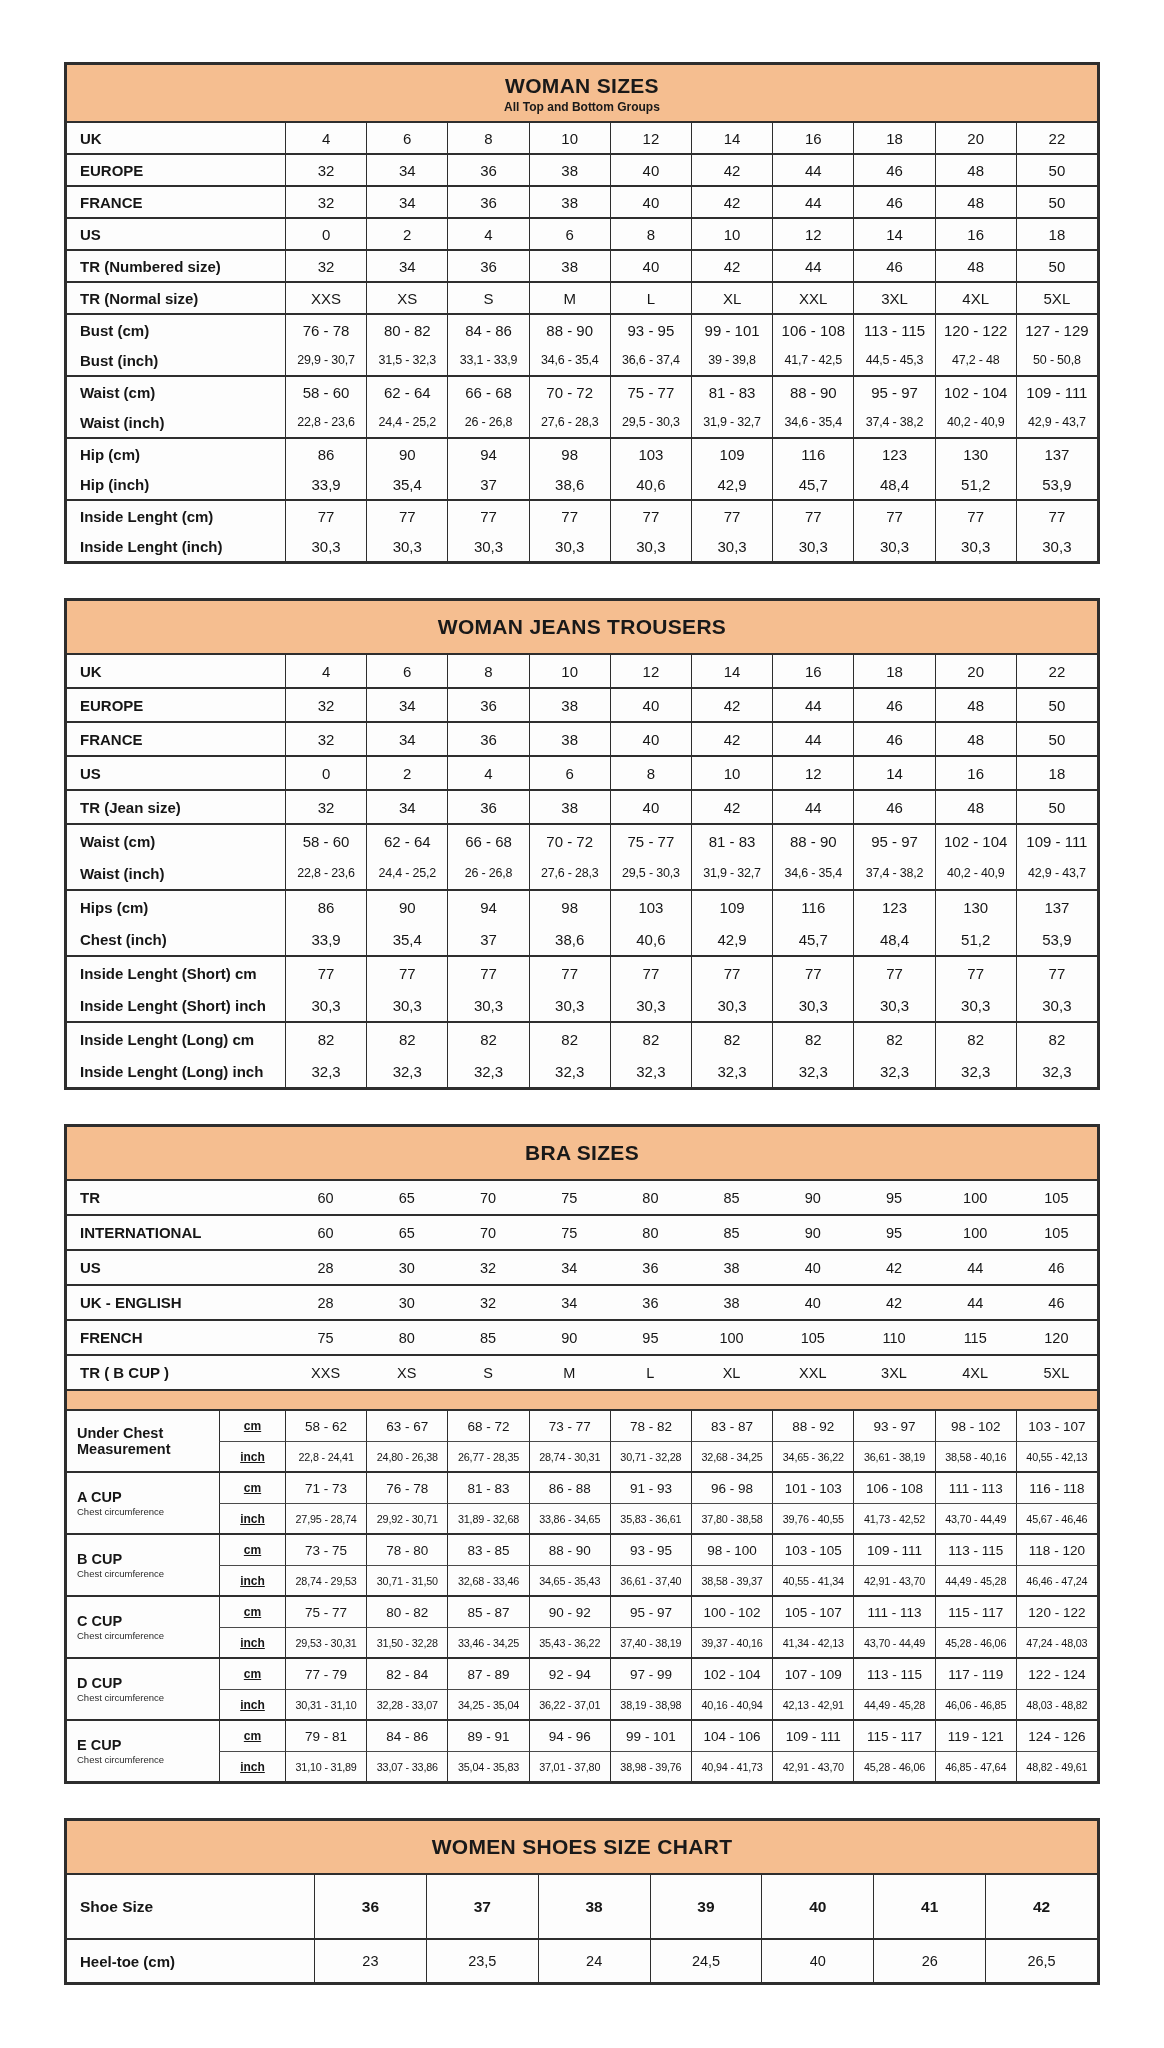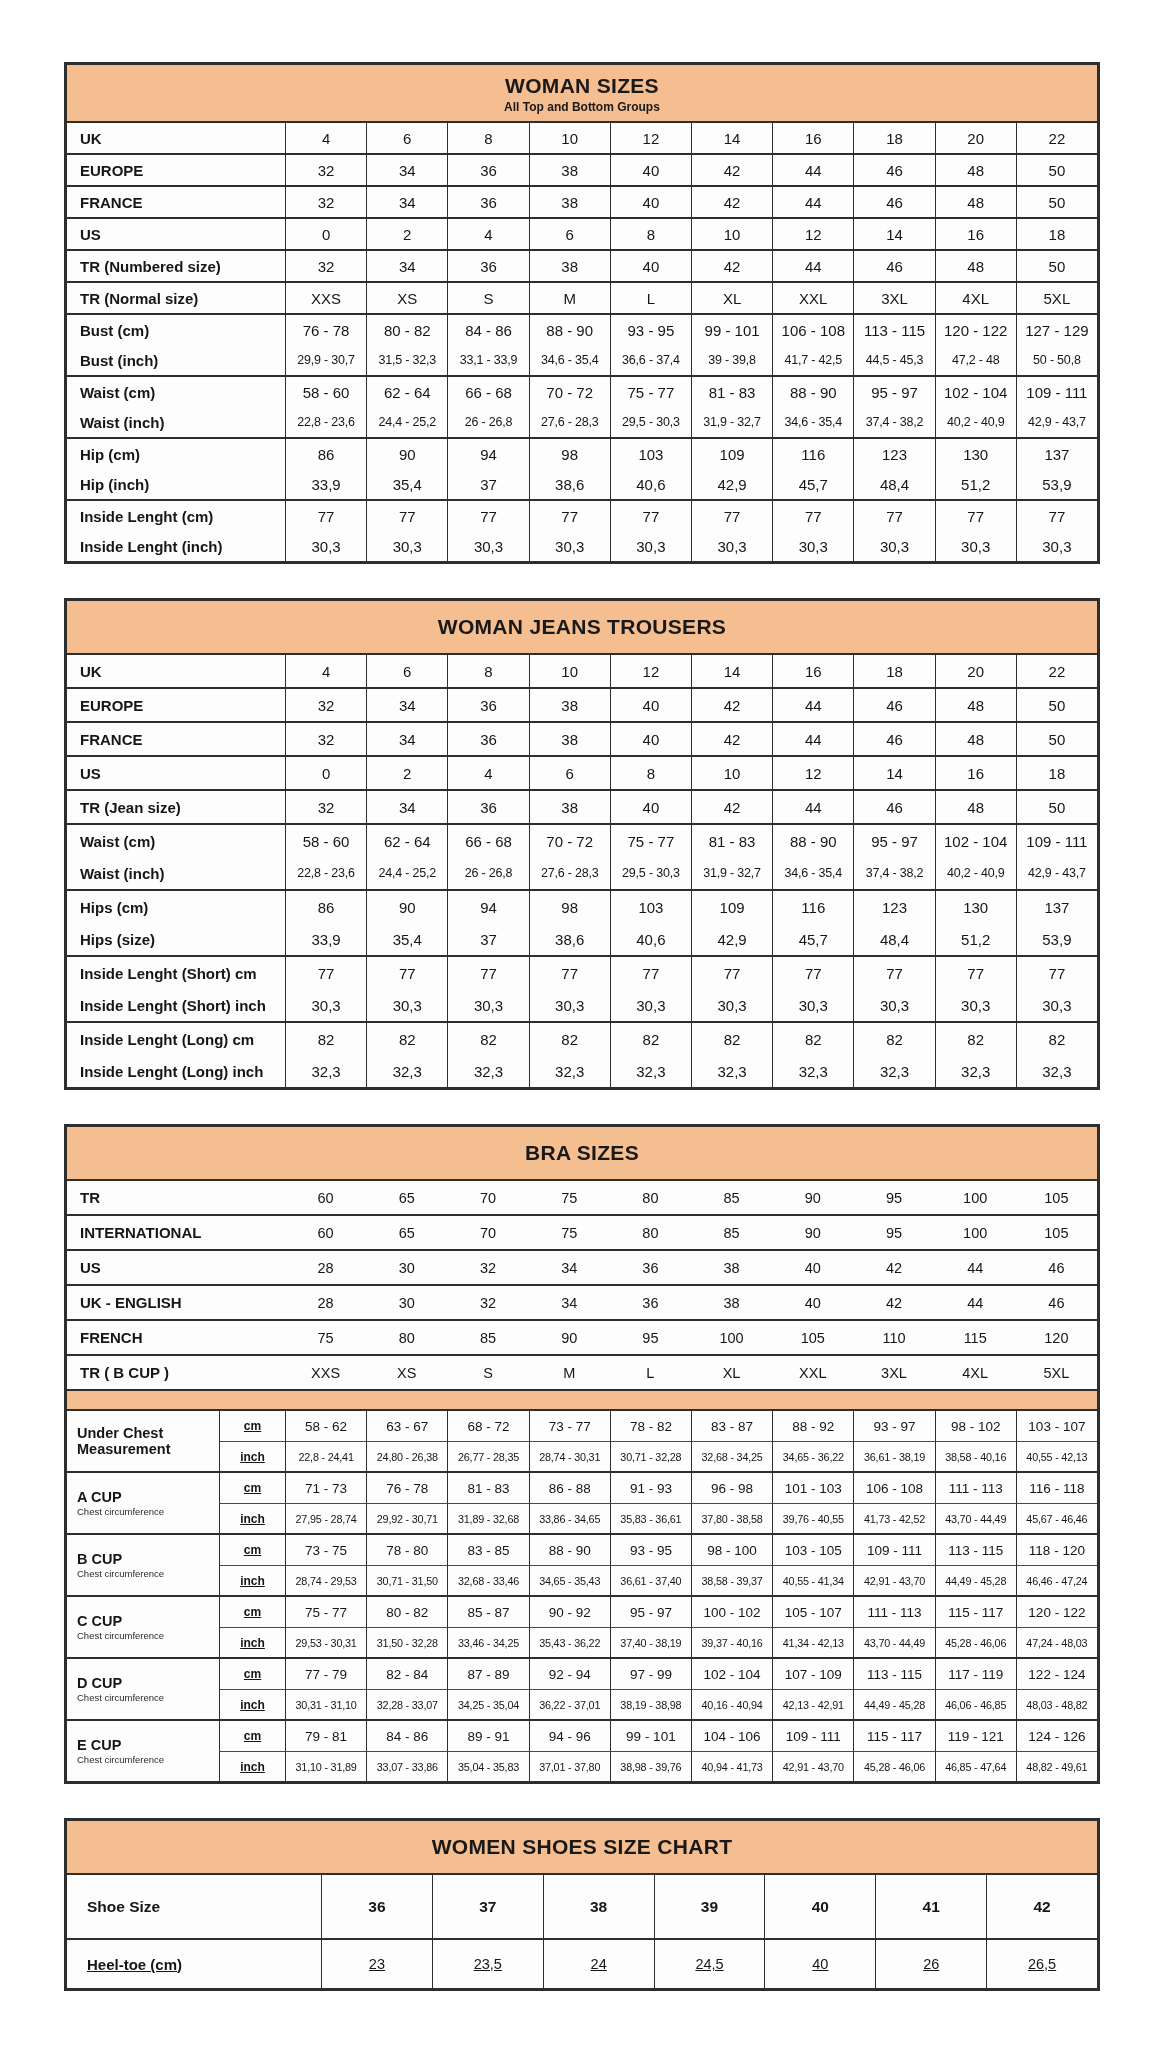--- a/index.html
+++ b/index.html
@@ -37,27 +37,27 @@
   .cupgroup .cl{grid-row:1 / span 2;display:flex;flex-direction:column;justify-content:center;padding-left:10px;}
   .cupgroup .cl .main{font-weight:bold;font-size:14.5px;line-height:16px;}
   .cupgroup .cl .sub{font-size:9.5px;color:#2a2a2a;margin-top:1px;}
   .cupgroup .cell{display:flex;align-items:center;justify-content:center;border-left:1.5px solid #2e2e2e;}
   .cupgroup .cell.unit{font-weight:bold;font-size:12px;text-decoration:underline;}
   .cupgroup .cell.r2{border-top:1.2px solid #4a4a4a;}
   .cupgroup .cmv{font-size:13.5px;}
   .cupgroup .inv{font-size:10.8px;letter-spacing:-0.2px;}
 
   
-  .shoerow{display:grid;grid-template-columns:247px repeat(7,1fr);padding-left:7px;}
+  .shoerow{display:grid;grid-template-columns:247px repeat(7,1fr);}
   .shoerow + .shoerow{border-top:2.5px solid #2e2e2e;}
   .shoerow .cell{display:flex;align-items:center;justify-content:center;border-left:1.5px solid #2e2e2e;font-size:14.5px;}
   .shoerow .cell.label{justify-content:flex-start;padding-left:13px;border-left:none;font-weight:bold;font-size:15px;}
   .shoerow.bold .cell{font-weight:bold;font-size:15.5px;}
   .shoerow.r-size .cell{height:63px;}
-  .shoerow.r-heel .cell{height:48px;text-decoration:underline;}
+  .shoerow.r-heel .cell{height:42px;}
 </style>
 </head>
 <body style="--peach: #F5BE90; background: rgb(255, 255, 255);">
 
 <div class="page">
 
   <section id="tbl-woman-sizes" class="tbl">
     <header class="tbl-header">
       <div class="tbl-title">WOMAN SIZES</div>
       <div class="tbl-subtitle">All Top and Bottom Groups</div>
@@ -384,21 +384,21 @@
             <div class="cell val">94</div>
             <div class="cell val">98</div>
             <div class="cell val">103</div>
             <div class="cell val">109</div>
             <div class="cell val">116</div>
             <div class="cell val">123</div>
             <div class="cell val">130</div>
             <div class="cell val">137</div>
           </div>
           <div class="srow">
-            <div class="cell label">Hips (size)</div>
+            <div class="cell label">Chest (inch)</div>
             <div class="cell val">33,9</div>
             <div class="cell val">35,4</div>
             <div class="cell val">37</div>
             <div class="cell val">38,6</div>
             <div class="cell val">40,6</div>
             <div class="cell val">42,9</div>
             <div class="cell val">45,7</div>
             <div class="cell val">48,4</div>
             <div class="cell val">51,2</div>
             <div class="cell val">53,9</div>

